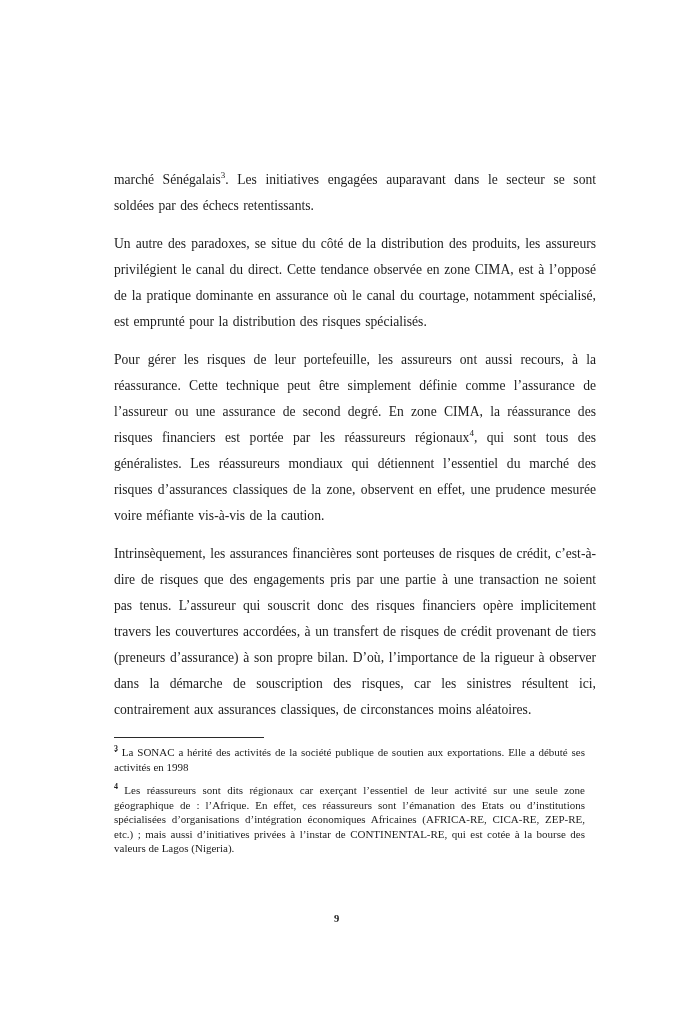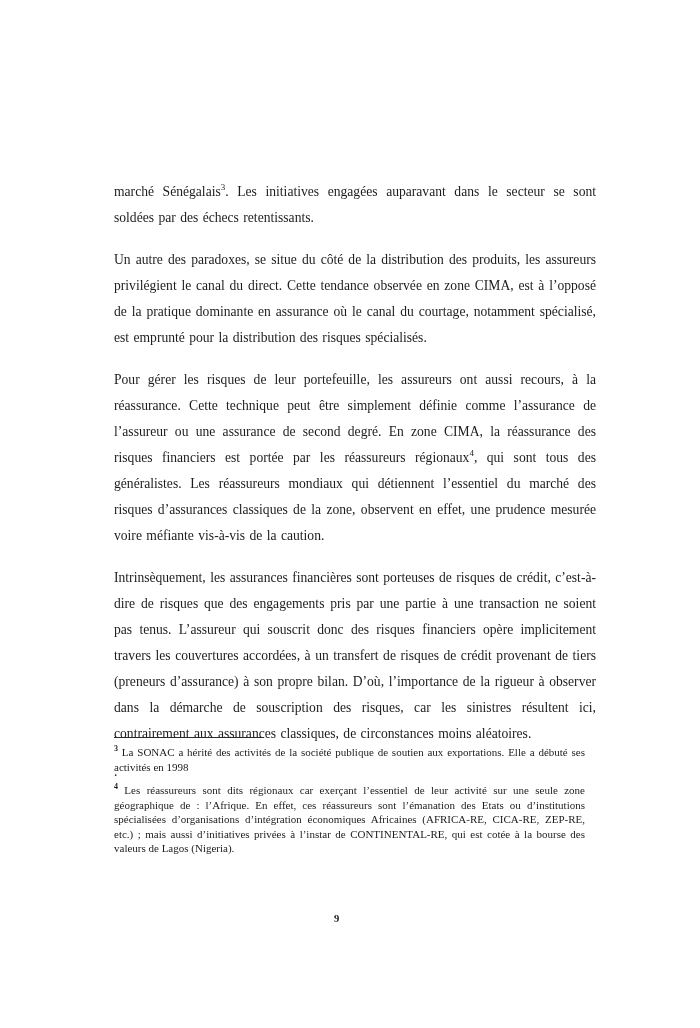--- a/index.html
+++ b/index.html
@@ -19,21 +19,21 @@
   .body-text {
     position: absolute;
     top: 163px;
     left: 114px;
     width: 482px;
   }
   .para {
     font-size: 13.6px;
     line-height: 26px;
     text-align: justify;
-    margin: 16px 0 12px 0;
+    margin: 4px 0 12px 0;
     word-spacing: 1px;
   }
   .para sup {
     font-size: 9px;
     line-height: 0;
     vertical-align: super;
   }
   .stray-dot {
     font-size: 13.6px;
     line-height: 26px;

